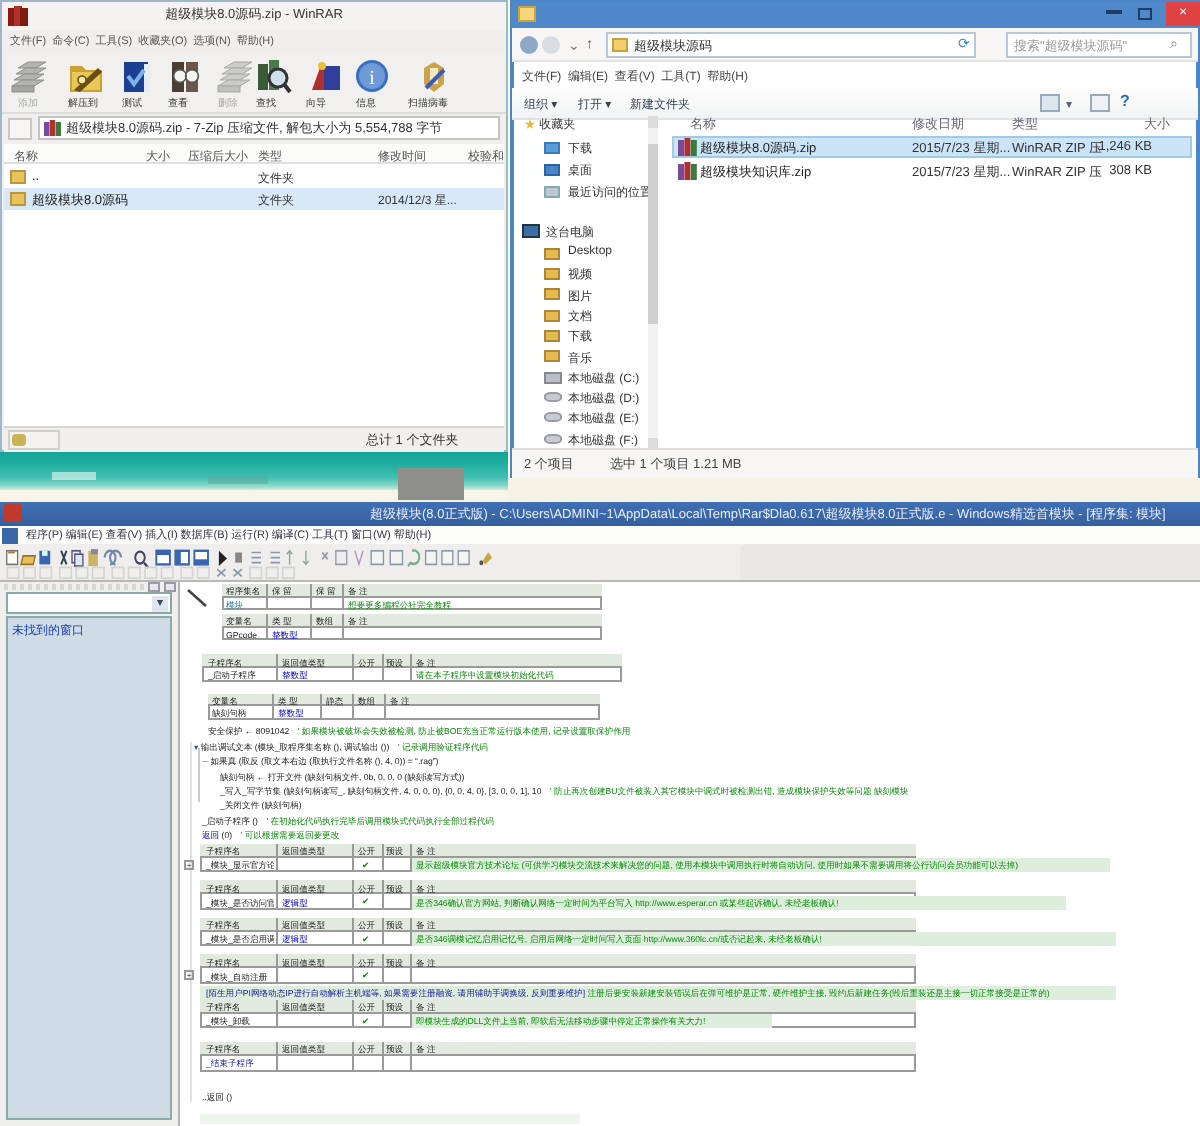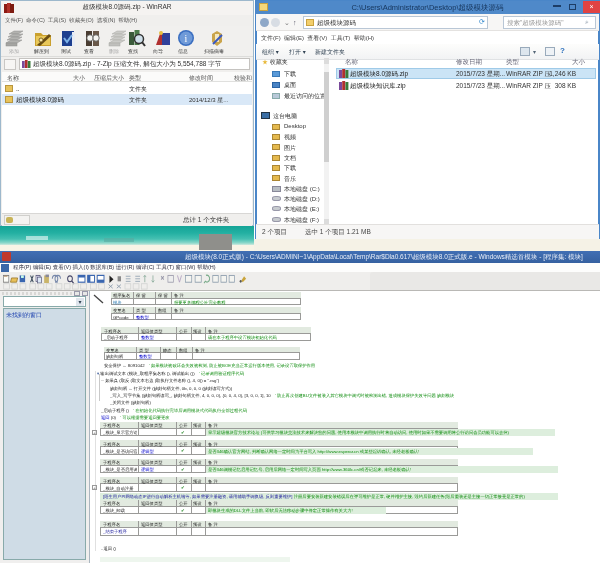--- a/index.html
+++ b/index.html
@@ -131,21 +131,20 @@
   <div class="abs" style="left:1px;top:212px;width:250px;height:13px;background:#f0efed;border-top:1px solid #d8d7d5"></div>
   <div class="abs" style="left:3px;top:214px;width:26px;height:10px;border:1px solid #d0cfcc;background:#f4f3f1"></div>
   <div class="abs" style="left:5px;top:216px;width:7px;height:6px;background:#c9b458;border-radius:2px"></div>
   <div class="abs tx" style="left:182px;top:215px;font-size:6.5px;color:#333">总计 1 个文件夹</div>
 </div>
 
 <div class="abs" id="explorer" style="left:255px;top:0;width:345px;height:239px;background:#fff;border:2px solid #4a86c8">
 
   <div class="abs" style="left:-1px;top:-1px;width:343px;height:13px;background:#4f89c9"></div>
   <div class="abs" style="left:2px;top:1px;width:9px;height:8px;background:#f5d77a;border:1px solid #caa23f"></div>
-  <div class="abs tx" style="left:0;top:1px;width:341px;text-align:center;font-size:7.5px;color:#16355c">C:\Users\Administrator\Desktop\超级模块源码</div>
   <div class="abs" style="left:296px;top:3px;width:8px;height:2px;background:#1d3d66"></div>
   <div class="abs" style="left:312px;top:2px;width:7px;height:6px;border:1px solid #1d3d66"></div>
   <div class="abs" style="left:326px;top:-1px;width:17px;height:12px;background:#e04343;color:#fff;font-size:7px;text-align:center;line-height:12px">×</div>
 
   <div class="abs" style="left:-1px;top:12px;width:343px;height:17px;background:#f7f6f5;border-bottom:1px solid #e4e2e0"></div>
   <div class="abs" style="left:3px;top:16px;width:9px;height:9px;border-radius:50%;background:#8fa8c8"></div>
   <div class="abs" style="left:14px;top:16px;width:9px;height:9px;border-radius:50%;background:#d8dde4"></div>
   <div class="abs tx" style="left:27px;top:17px;font-size:7px;color:#777">⌄</div>
   <div class="abs tx" style="left:36px;top:17px;font-size:7px;color:#556">↑</div>
   <div class="abs" style="left:46px;top:14px;width:185px;height:13px;background:#fff;border:1px solid #b9c7d6"></div>

